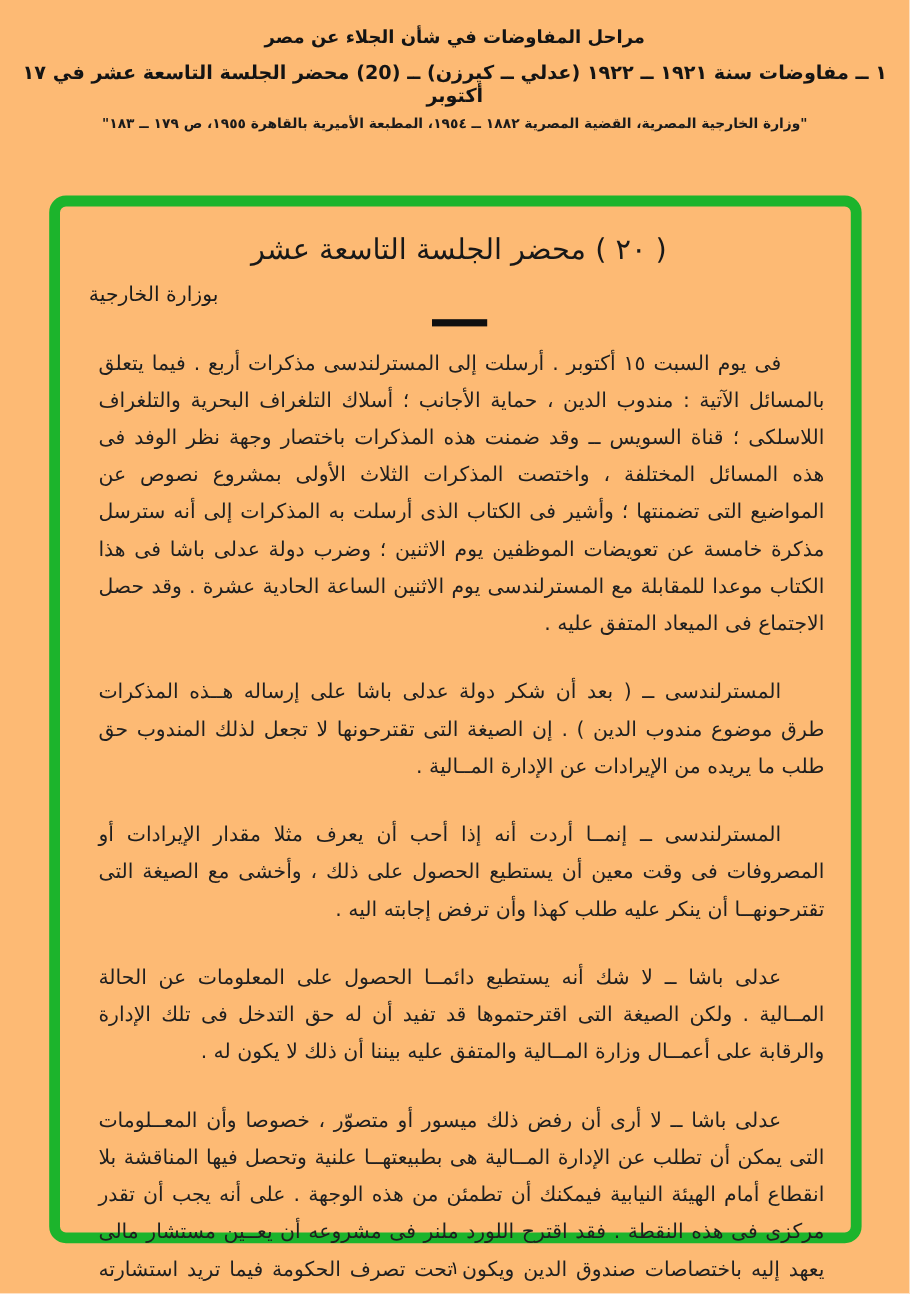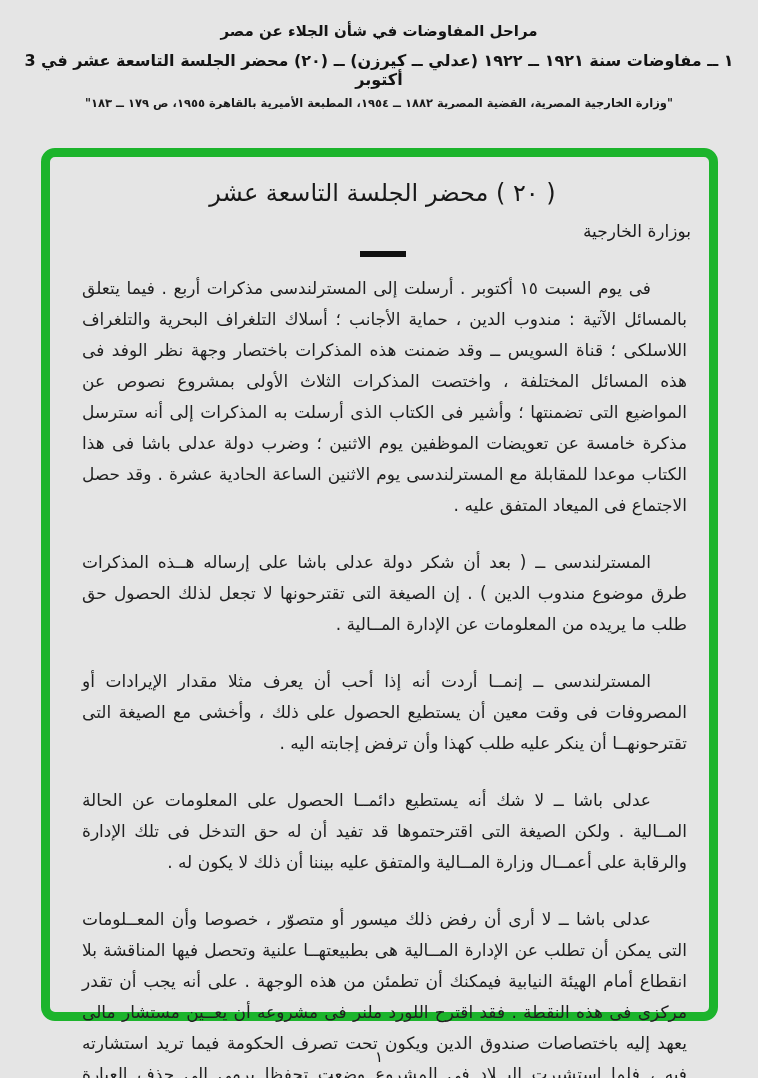--- a/index.html
+++ b/index.html
@@ -4,21 +4,21 @@
 <style>
   html, body {
     margin: 0;
     padding: 0;
     background: #ffffff;
   }
   .page {
     position: relative;
     width: 758px;
     height: 1078px;
-    background: #e5e5e5;
+    background: #fdba74;
     overflow: hidden;
     direction: rtl;
     font-family: "DejaVu Sans", sans-serif;
     color: #1d1d1d;
   }
   
   .header {
     position: absolute;
     top: 22px;
     left: 0;
@@ -39,21 +39,21 @@
   .header-line3 {
     margin-top: 7px;
     font-size: 11.5px;
     font-weight: bold;
     color: #1a1a1a;
   }
   
   .highlight-box {
     position: absolute;
     left: 41px;
-    top: 148px;
+    top: 163px;
     width: 677px;
     height: 873px;
     box-sizing: border-box;
     border: 9px solid #1cb42c;
     border-radius: 14px;
     background: transparent;
   }
   .doc-inner {
     box-sizing: border-box;
     width: 100%;
@@ -68,21 +68,21 @@
     letter-spacing: 1px;
   }
   .doc-subtitle {
     margin-top: 12px;
     text-align: center;
     font-size: 15.5px;
     color: #1d1d1d;
   }
   .doc-department {
     margin-top: 14px;
-    text-align: right;
+    text-align: left;
     font-size: 17px;
     color: #1b1b1b;
   }
   .section-divider {
     width: 46px;
     height: 6px;
     background: #101010;
     margin: 10px auto 0 auto;
   }
   .doc-body {
@@ -112,37 +112,37 @@
     color: #161616;
   }
 </style>
 </head>
 <body>
 
 <div class="page">
 
   <div class="header">
     <div class="header-line1">مراحل المفاوضات في شأن الجلاء عن مصر</div>
-    <div class="header-line2">١ ــ مفاوضات سنة ١٩٢١ ــ ١٩٢٢ (عدلي ــ كيرزن) ــ (٢٠) محضر الجلسة التاسعة عشر في 3 أكتوبر</div>
+    <div class="header-line2">١ ــ مفاوضات سنة ١٩٢١ ــ ١٩٢٢ (عدلي ــ كيرزن) ــ (20) محضر الجلسة التاسعة عشر في ١٧ أكتوبر</div>
     <div class="header-line3">"وزارة الخارجية المصرية، القضية المصرية ١٨٨٢ ــ ١٩٥٤، المطبعة الأميرية بالقاهرة ١٩٥٥، ص ١٧٩ ــ ١٨٣"</div>
   </div>
 
   <div class="highlight-box" style="border-color: rgb(28, 180, 44);">
     <div class="doc-inner">
 
       <div class="doc-title">( ٢٠ ) محضر الجلسة التاسعة عشر</div>
 
 
       <div class="doc-department">بوزارة الخارجية</div>
 
       <div class="section-divider"></div>
 
       <div class="doc-body">
         <p>فى يوم السبت ١٥ أكتوبر . أرسلت إلى المسترلندسى مذكرات أربع . فيما يتعلق بالمسائل الآتية : مندوب الدين ، حماية الأجانب ؛ أسلاك التلغراف البحرية والتلغراف اللاسلكى ؛ قناة السويس ــ وقد ضمنت هذه المذكرات باختصار وجهة نظر الوفد فى هذه المسائل المختلفة ، واختصت المذكرات الثلاث الأولى بمشروع نصوص عن المواضيع التى تضمنتها ؛ وأشير فى الكتاب الذى أرسلت به المذكرات إلى أنه سترسل مذكرة خامسة عن تعويضات الموظفين يوم الاثنين ؛ وضرب دولة عدلى باشا فى هذا الكتاب موعدا للمقابلة مع المسترلندسى يوم الاثنين الساعة الحادية عشرة . وقد حصل الاجتماع فى الميعاد المتفق عليه .</p>
-        <p>المسترلندسى ــ ( بعد أن شكر دولة عدلى باشا على إرساله هــذه المذكرات طرق موضوع مندوب الدين ) . إن الصيغة التى تقترحونها لا تجعل لذلك الحصول حق طلب ما يريده من المعلومات عن الإدارة المــالية .</p>
+        <p>المسترلندسى ــ ( بعد أن شكر دولة عدلى باشا على إرساله هــذه المذكرات طرق موضوع مندوب الدين ) . إن الصيغة التى تقترحونها لا تجعل لذلك المندوب حق طلب ما يريده من الإيرادات عن الإدارة المــالية .</p>
         <p>المسترلندسى ــ إنمــا أردت أنه إذا أحب أن يعرف مثلا مقدار الإيرادات أو المصروفات فى وقت معين أن يستطيع الحصول على ذلك ، وأخشى مع الصيغة التى تقترحونهــا أن ينكر عليه طلب كهذا وأن ترفض إجابته اليه .</p>
         <p>عدلى باشا ــ لا شك أنه يستطيع دائمــا الحصول على المعلومات عن الحالة المــالية . ولكن الصيغة التى اقترحتموها قد تفيد أن له حق التدخل فى تلك الإدارة والرقابة على أعمــال وزارة المــالية والمتفق عليه بيننا أن ذلك لا يكون له .</p>
         <p>عدلى باشا ــ لا أرى أن رفض ذلك ميسور أو متصوّر ، خصوصا وأن المعــلومات التى يمكن أن تطلب عن الإدارة المــالية هى بطبيعتهــا علنية وتحصل فيها المناقشة بلا انقطاع أمام الهيئة النيابية فيمكنك أن تطمئن من هذه الوجهة . على أنه يجب أن تقدر مركزى فى هذه النقطة . فقد اقترح اللورد ملنر فى مشروعه أن يعــين مستشار مالى يعهد إليه باختصاصات صندوق الدين ويكون تحت تصرف الحكومة فيما تريد استشارته فيه ، فلما استشيرت البــلاد فى المشروع وضعت تحفظا يرمى إلى حذف العبارة المتعلقة بجواز استشارة ذلك الموظف المــالى .</p>
       </div>
 
     </div>
   </div>
 
   <div class="page-number">١</div>
 

